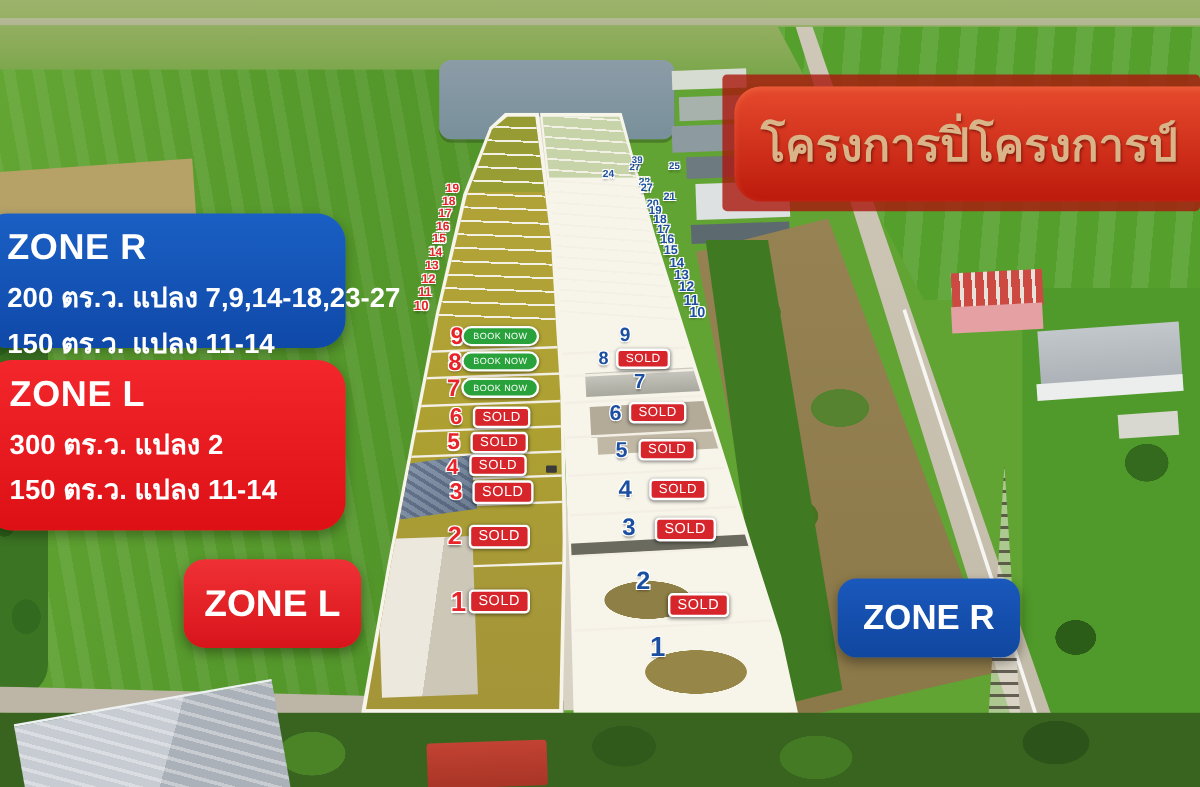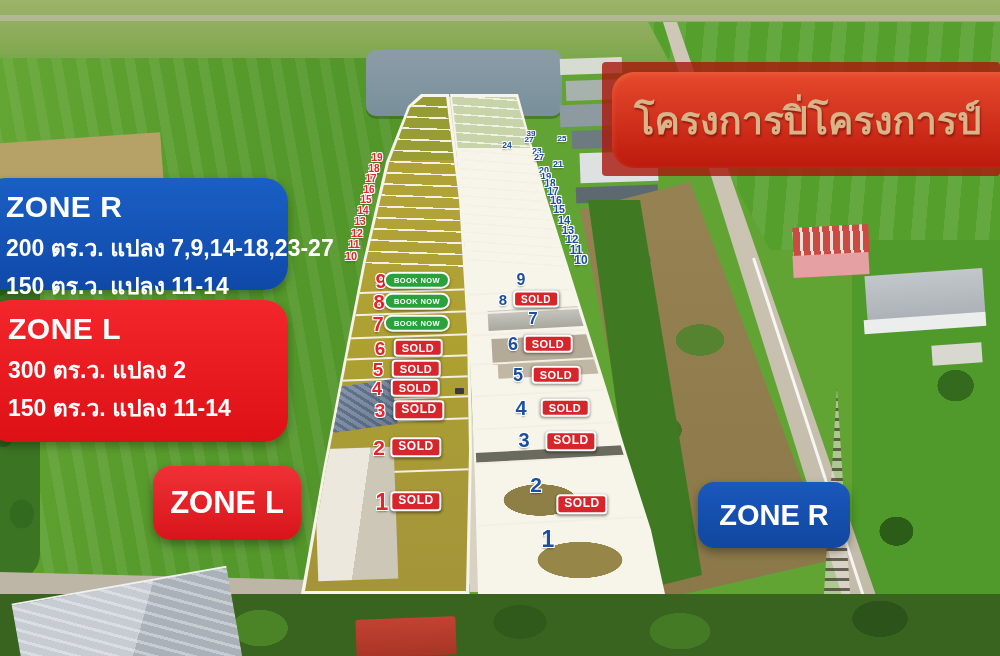--- a/index.html
+++ b/index.html
@@ -136,21 +136,21 @@
   .marker{display:flex;align-items:center;justify-content:center;color:#fff;font-weight:bold;
     box-shadow:0 4px 10px rgba(0,0,0,.35);}
   .marker-l{left:153px;top:466px;width:148px;height:74px;border-radius:18px;font-size:31px;
     background:linear-gradient(180deg,#ef3135,#d8141b);}
   .marker-r{left:698px;top:482px;width:152px;height:66px;border-radius:16px;font-size:29px;
     background:linear-gradient(180deg,#1a58bc,#10479f);}
   .pnum{position:absolute;transform:translate(-50%,-50%);font-weight:bold;z-index:15;line-height:1;
     text-shadow:-1px -1px 0 #fff,1px -1px 0 #fff,-1px 1px 0 #fff,1px 1px 0 #fff,0 2px 2px rgba(0,0,0,.35);}
   .pnum.red{color:#e8232a;}
   .pnum.blue{color:#1d4fa1;}
-  .badge{position:absolute;transform:translate(-50%,-50%);font-weight:bold;color:#fff;
+  .badge{position:absolute;transform:translate(-50%,-50%);font-weight:normal;color:#fff;
     white-space:nowrap;z-index:15;line-height:1.3;text-align:center;}
   .badge.sold{background:#d6252b;border:2px solid #fff;border-radius:4px;padding:0 6px;
     letter-spacing:.5px;box-shadow:0 1px 3px rgba(0,0,0,.45);}
   .badge.book{background:#2aa23c;border:2px solid #fdfdfd;border-radius:999px;padding:1.5px 8px;
     font-size:7.5px;letter-spacing:.4px;box-shadow:0 1px 3px rgba(0,0,0,.45);}
 </style>
 </head>
 <body>
 
 <div class="scene">

